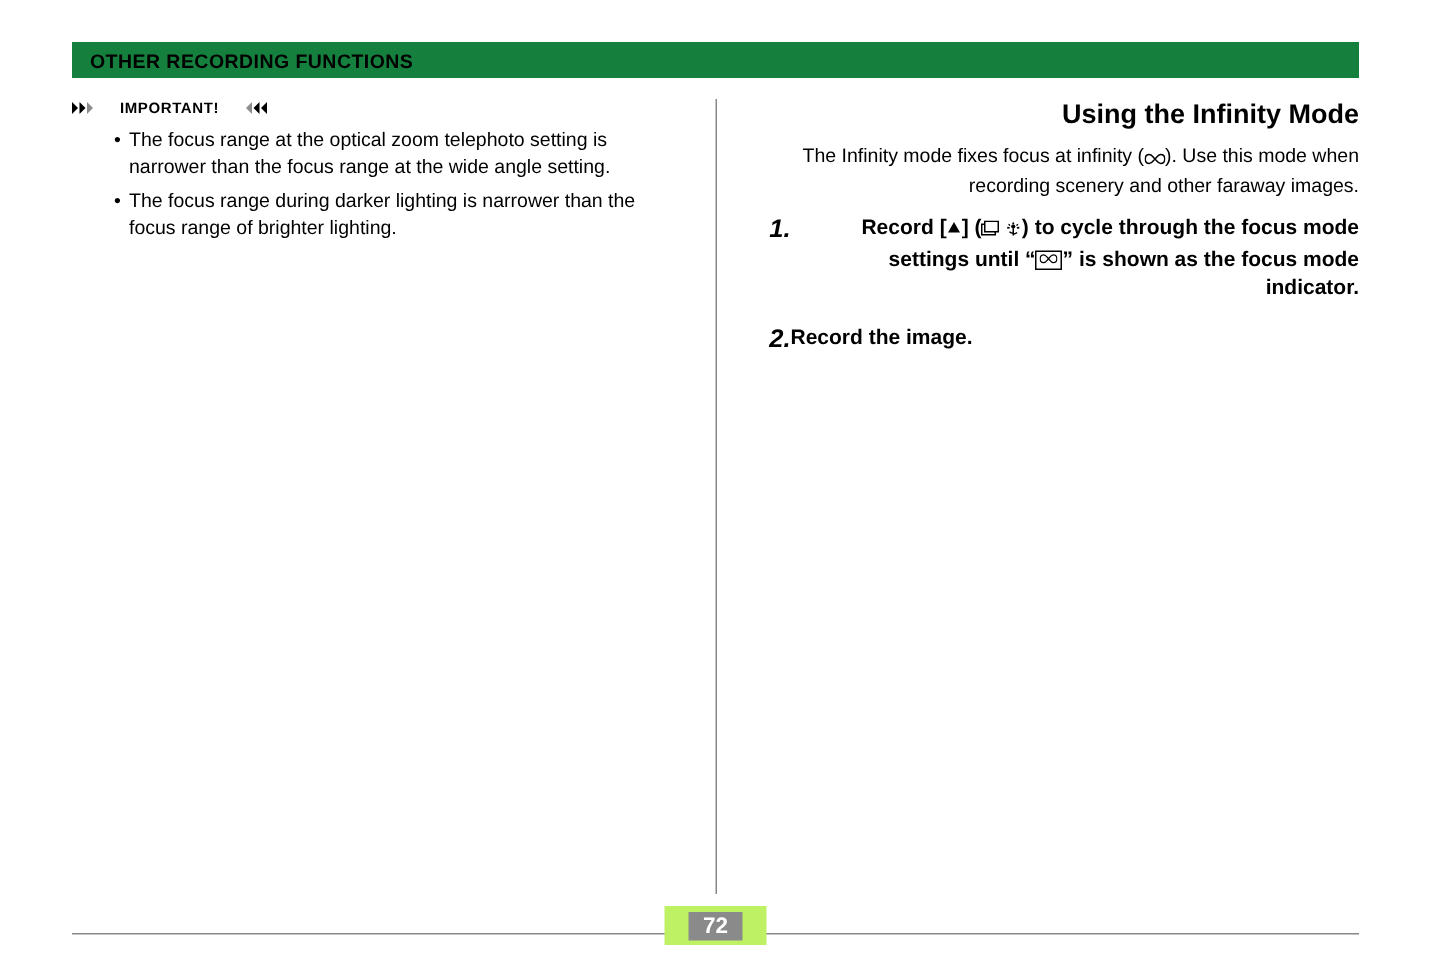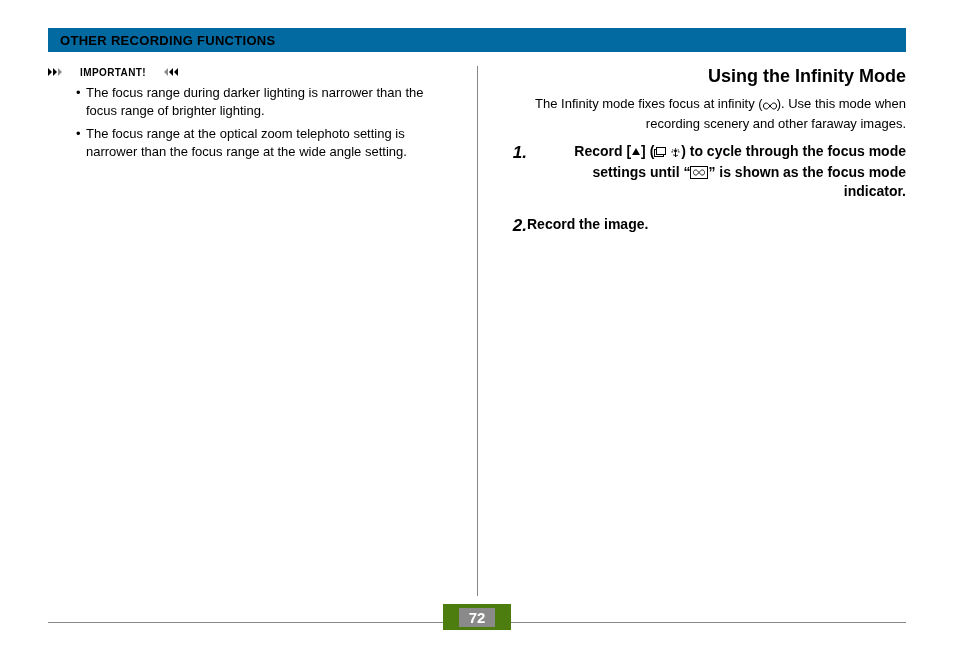--- a/index.html
+++ b/index.html
@@ -1,19 +1,19 @@
 <!DOCTYPE html>
 <html><head>
 <meta charset="utf-8">
 <style>
   * { box-sizing: border-box; margin: 0; padding: 0; }
   html, body { width: 954px; height: 646px; font-family: Arial, Helvetica, sans-serif; background: #ffffff; color: #000; }
   .page { position: relative; width: 954px; height: 646px; padding: 28px 48px 0 48px; }
   .header-bar {
-    background: #0369a1;
+    background: #15803d;
     height: 24px;
     display: flex;
     align-items: center;
     padding-left: 12px;
     font-size: 13px;
     font-weight: bold;
     letter-spacing: 0.3px;
   }
   .content {
     display: flex;
@@ -107,21 +107,21 @@
     height: 1px;
     background: #888;
   }
   .page-num-outer {
     position: absolute;
     left: 50%;
     transform: translateX(-50%);
     top: 0;
     width: 68px;
     height: 26px;
-    background: #4d7c0f;
+    background: #bef264;
     display: flex;
     align-items: center;
     justify-content: center;
   }
   .page-num-inner {
     background: #8a8a8a;
     color: #fff;
     font-weight: bold;
     font-size: 15px;
     padding: 1px 10px;
@@ -151,22 +151,22 @@
         <span class="important-text">IMPORTANT!</span>
         <span class="deco-icon">
           <svg width="26" height="12" viewBox="0 0 26 12">
             <path d="M16 2 L12 6 L16 10 Z" fill="#000" fill-opacity="0.45"></path>
             <path d="M21 2 L17 6 L21 10 Z" fill="#000"></path>
             <path d="M26 2 L22 6 L26 10 Z" fill="#000"></path>
           </svg>
         </span>
       </div>
       <ul class="bullets">
+        <li>The focus range at the optical zoom telephoto setting is narrower than the focus range at the wide angle setting.</li>
         <li>The focus range during darker lighting is narrower than the focus range of brighter lighting.</li>
-        <li>The focus range at the optical zoom telephoto setting is narrower than the focus range at the wide angle setting.</li>
       </ul>
     </div>
 
     <div class="col-right">
       <h2 class="section-title">Using the Infinity Mode</h2>
       <p class="section-intro">
         <span>The Infinity mode fixes focus at infinity (</span><span class="inf-icon-inline">
           <svg width="14" height="8" viewBox="0 0 14 8">
             <path d="M3.2 1 C1.5 1 0.5 2.3 0.5 4 C0.5 5.7 1.5 7 3.2 7 C5 7 5.8 5.2 7 4 C8.2 2.8 9 1 10.8 1 C12.5 1 13.5 2.3 13.5 4 C13.5 5.7 12.5 7 10.8 7 C9 7 8.2 5.2 7 4 C5.8 2.8 5 1 3.2 1 Z" fill="none" stroke="#000" stroke-width="1"></path>
           </svg>

